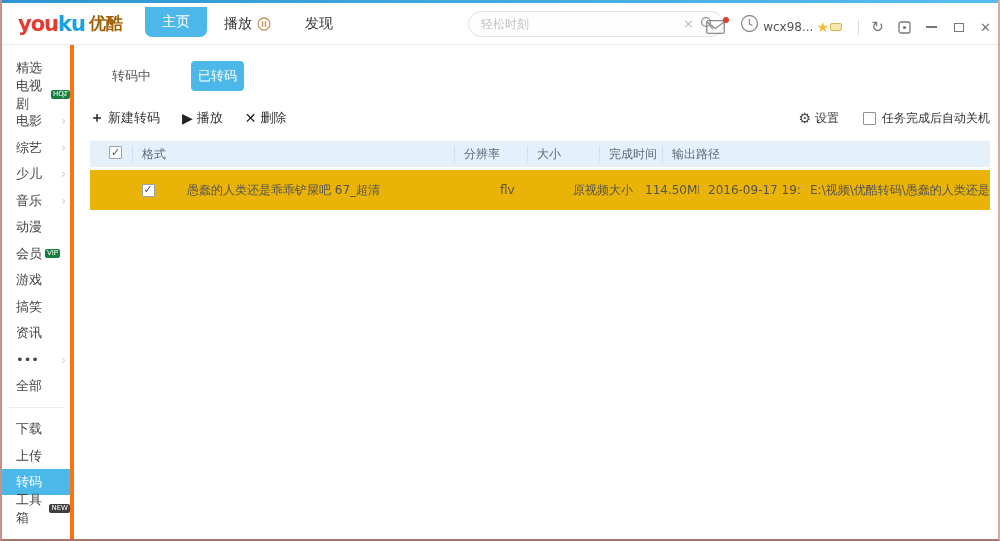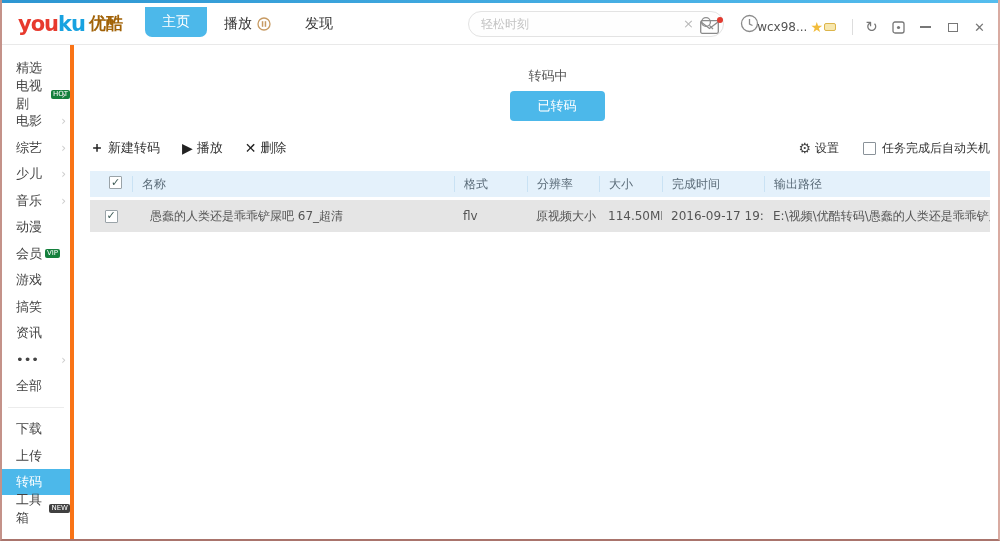--- a/index.html
+++ b/index.html
@@ -20,21 +20,21 @@
   .pause-circ { width:14px; height:14px; }
 
   .searchbox { margin-left:118px; width:256px; height:26px; border:1px solid #e3e3e3; border-radius:13px;
     display:flex; align-items:center; padding:0 8px 0 12px; background:#fefefe; }
   .searchbox input { flex:1; border:none; outline:none; font-size:12px; color:#a21caf; background:transparent; min-width:0;
     font-family:"DejaVu Sans","Liberation Sans",sans-serif; }
   .searchbox input::placeholder { color:#c2c2c2; }
   .search-clear { color:#b9b9b9; font-size:13px; margin-right:6px; cursor:pointer; }
   .clock-btn { margin-left:16px; cursor:pointer; display:flex; }
 
-  .right-cluster { position:absolute; right:12px; top:3px; height:42px; display:flex; align-items:center; }
+  .right-cluster { position:absolute; right:6px; top:3px; height:42px; display:flex; align-items:center; }
   .mail { position:relative; margin-right:38px; cursor:pointer; display:flex; }
   .mail .dot { position:absolute; top:-3px; right:-4px; width:6px; height:6px; background:#e23b30; border-radius:50%; }
   .user { display:flex; align-items:center; font-size:12px; color:#555; cursor:pointer; }
   .user .star { color:#f2bc3b; font-size:14px; margin-left:3px; }
   .user .lvl { width:12px; height:8px; background:#f7e7ae; border:1px solid #dcb54b; border-radius:2px; margin-left:1px; }
   .vdiv { width:1px; height:16px; background:#ddd; margin:0 12px 0 16px; }
   .wctl { display:flex; align-items:center; gap:14px; color:#777; }
   .wctl > div { cursor:pointer; display:flex; align-items:center; justify-content:center; min-width:13px; height:16px; }
   .ic-refresh { font-size:15px; line-height:14px; }
   .ic-min-bar { width:11px; height:2px; background:#777; }
@@ -46,42 +46,42 @@
   .sidebar { width:72px; border-right:4px solid #f97316; padding-top:10px; flex-shrink:0; }
   .side-item { height:26px; display:flex; align-items:center; padding-left:14px; font-size:13px; color:#444;
     cursor:pointer; position:relative; margin-bottom:0.5px; }
   .side-item .chev { position:absolute; right:4px; color:#ccc; font-size:12px; }
   .badge { font-size:7px; color:#fff; background:#15803d; border-radius:2px; padding:1px 2px; margin-left:3px; line-height:1; }
   .badge.blue { background:#404040; }
   .side-sep { height:1px; background:#ececec; margin:8px 6px; }
   .side-item.active { background:#4cb8ea; color:#fff; border-radius:0; }
 
   .content { flex:1; padding:16px 0 0 16px; }
-  .tabs-row { display:flex; align-items:center; margin-left:8px;flex-direction:column; }
+  .tabs-row { display:flex; align-items:center; margin-left:8px; }
   .tab { font-size:13px; color:#555; cursor:pointer; padding:6px 14px; }
-  .tab.active { background:#4cb8ea; color:#fff; border-radius:4px; padding:6px 28px; margin-left:18px; }
+  .tab.active { background:#4cb8ea; color:#fff; border-radius:4px; padding:6px 7px; margin-left:26px; }
 
   .toolbar { display:flex; align-items:center; width:900px; margin-top:14px; height:26px; }
   .tb-btn { display:flex; align-items:center; gap:4px; font-size:13px; color:#333; cursor:pointer; margin-right:22px; }
   .tb-btn .g { font-weight:bold; font-size:14px; color:#222; }
   .tb-right { margin-left:auto; display:flex; align-items:center; gap:24px; }
   .tb-set { display:flex; align-items:center; gap:4px; font-size:12px; color:#333; cursor:pointer; }
   .gear { font-size:14px; color:#444; }
   .shutdown { display:flex; align-items:center; gap:6px; font-size:12px; color:#333; cursor:pointer; }
 
   .cbx { width:13px; height:13px; border:1px solid #9aa3a8; background:#fff; border-radius:1px; position:relative; cursor:pointer; }
   .cbx.checked::after { content:"✓"; position:absolute; left:1px; top:-2px; font-size:11px; color:#3c5a55; font-weight:bold; }
   .cbx.empty { border-color:#8a9299; }
 
   .table { width:900px; margin-top:10px; font-size:12px; }
   .t-head, .t-row { display:grid; grid-template-columns:42px 322px 73px 72px 63px 102px 1fr; align-items:center; }
   .t-head { height:26px; background:#e4f1fb; color:#5a6b78; }
   .t-head .cell { border-left:1px solid #c9e2f4; padding-left:9px; height:16px; line-height:16px; }
   .t-head .cell.first { border-left:none; display:flex; justify-content:center; }
-  .t-row { height:32px; background:#e5e5e5; color:#555; margin-top:3px; cursor:pointer; }
+  .t-row { height:40px; background:#eab308; color:#555; margin-top:3px; cursor:pointer;padding-left:37px; }
   .t-row .cell { padding-left:9px; white-space:nowrap; overflow:hidden; }
   .t-row .cell.first { display:flex; justify-content:center; padding-left:0; }
   .t-row .cell.name { padding-left:18px; }
 
   svg { display:block; }
 </style>
 </head>
 <body>
 
 <div class="window">
@@ -258,21 +258,20 @@
             <span>任务完成后自动关机</span>
           </div>
         </div>
       </div>
 
       <div class="table">
         <div class="t-head">
           <div class="cell first">
               <span class="cbx checked"></span>
             </div>
-          <div class="cell">名称</div>
           <div class="cell">格式</div>
           <div class="cell">分辨率</div>
           <div class="cell">大小</div>
           <div class="cell">完成时间</div>
           <div class="cell">输出路径</div>
         </div>
         <div class="t-row">
           <div class="cell first">
               <span class="cbx checked"></span>
             </div>

